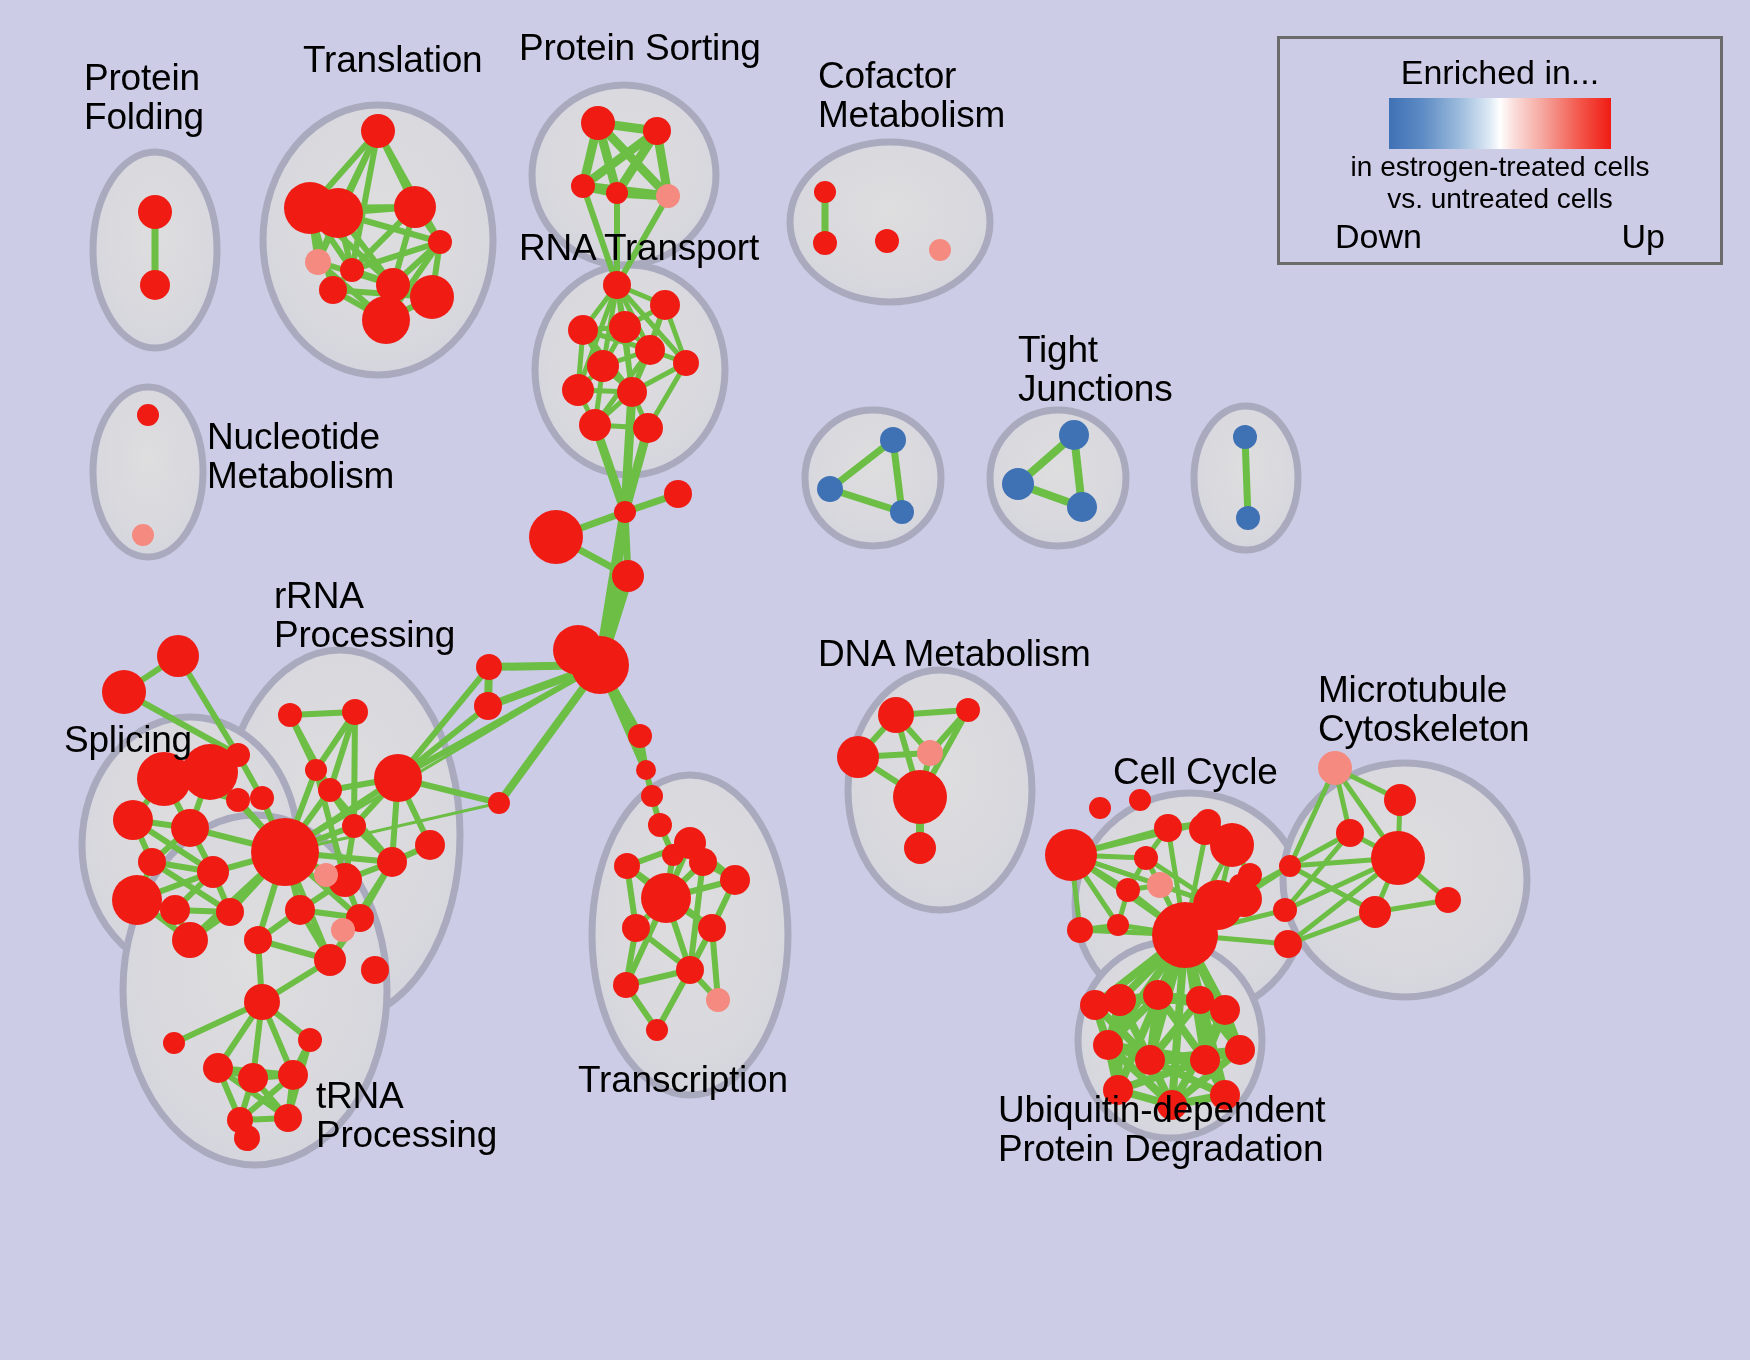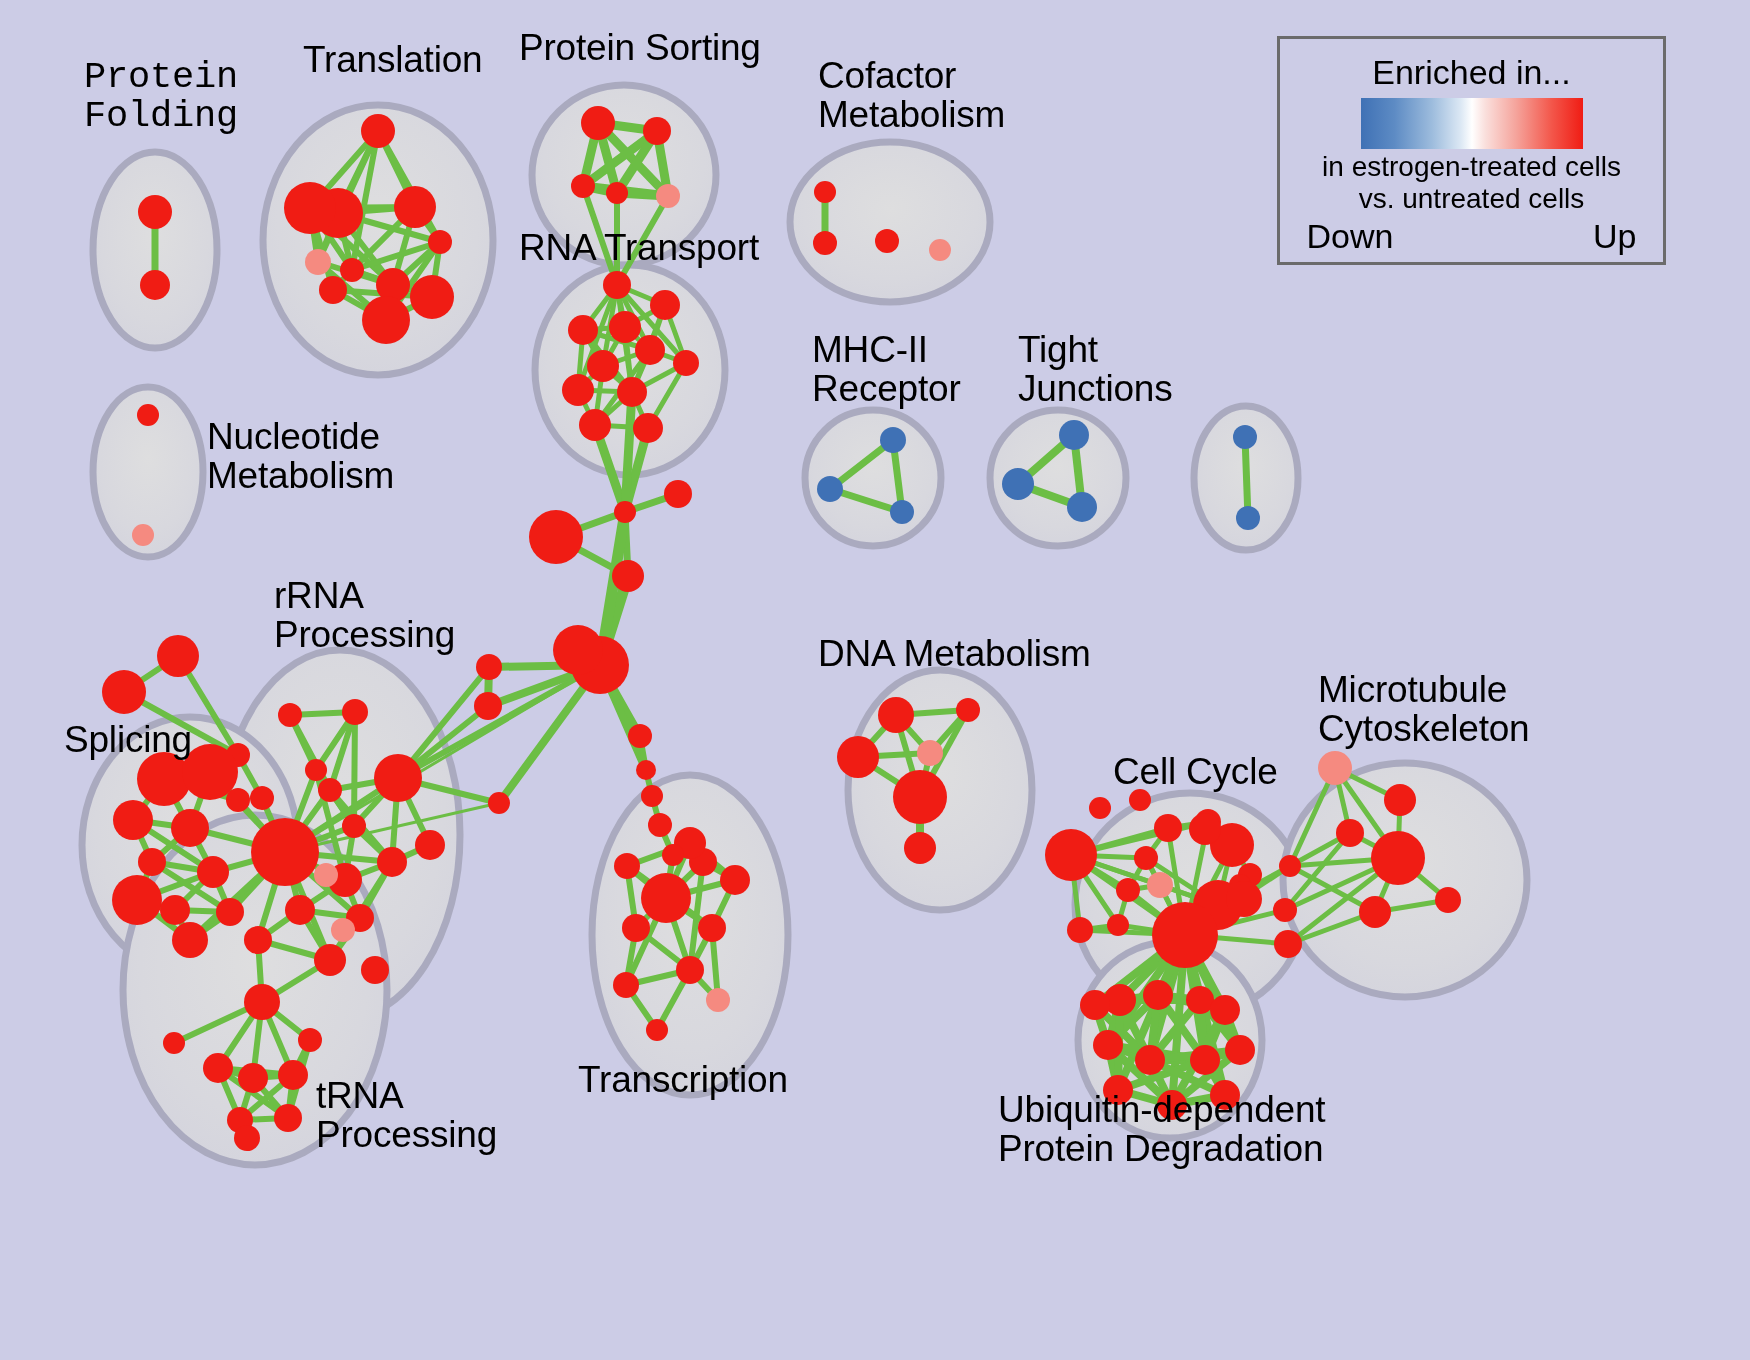--- a/index.html
+++ b/index.html
@@ -31,21 +31,21 @@
     white-space: pre;
     letter-spacing: -0.2px;
   }
   .cluster-label.left { text-align: left; }
 
   
   #legend {
     position: absolute;
     left: 1277px;
     top: 36px;
-    width: 389px;
+    width: 446px;
     height: 229px;
     background: #ccccE6;
     border: 3px solid #6b6b6b;
     box-sizing: border-box;
     display: flex;
     flex-direction: column;
     align-items: center;
   }
   #legend-title {
     font-size: 34px;
@@ -685,31 +685,29 @@
       <circle cx="1108" cy="1045" r="15" fill="#f01c14"></circle>
       <circle cx="1150" cy="1060" r="15" fill="#f01c14"></circle>
       <circle cx="1205" cy="1060" r="15" fill="#f01c14"></circle>
       <circle cx="1240" cy="1050" r="15" fill="#f01c14"></circle>
       <circle cx="1118" cy="1090" r="15" fill="#f01c14"></circle>
       <circle cx="1172" cy="1105" r="15" fill="#f01c14"></circle>
       <circle cx="1225" cy="1095" r="15" fill="#f01c14"></circle>
     </g>
   </svg>
 
-  <div class="cluster-label left" style="left:84px; top:58px;font-family:Liberation Mono, monospace;">Protein
+  <div class="cluster-label left" style="left:84px; top:58px;">Protein
 Folding</div>
   <div class="cluster-label left" style="left:303px; top:40px;">Translation</div>
   <div class="cluster-label left" style="left:519px; top:28px;">Protein Sorting</div>
   <div class="cluster-label left" style="left:818px; top:56px;">Cofactor
 Metabolism</div>
   <div class="cluster-label left" style="left:519px; top:228px;">RNA Transport</div>
   <div class="cluster-label left" style="left:207px; top:417px;">Nucleotide
 Metabolism</div>
-  <div class="cluster-label left" style="left:812px; top:330px;">MHC-II
-Receptor</div>
   <div class="cluster-label left" style="left:1018px; top:330px;">Tight
 Junctions</div>
   <div class="cluster-label left" style="left:274px; top:576px;">rRNA
 Processing</div>
   <div class="cluster-label left" style="left:64px; top:720px;">Splicing</div>
   <div class="cluster-label left" style="left:818px; top:634px;">DNA Metabolism</div>
   <div class="cluster-label left" style="left:1318px; top:670px;">Microtubule
 Cytoskeleton</div>
   <div class="cluster-label left" style="left:1113px; top:752px;">Cell Cycle</div>
   <div class="cluster-label left" style="left:578px; top:1060px;">Transcription</div>

